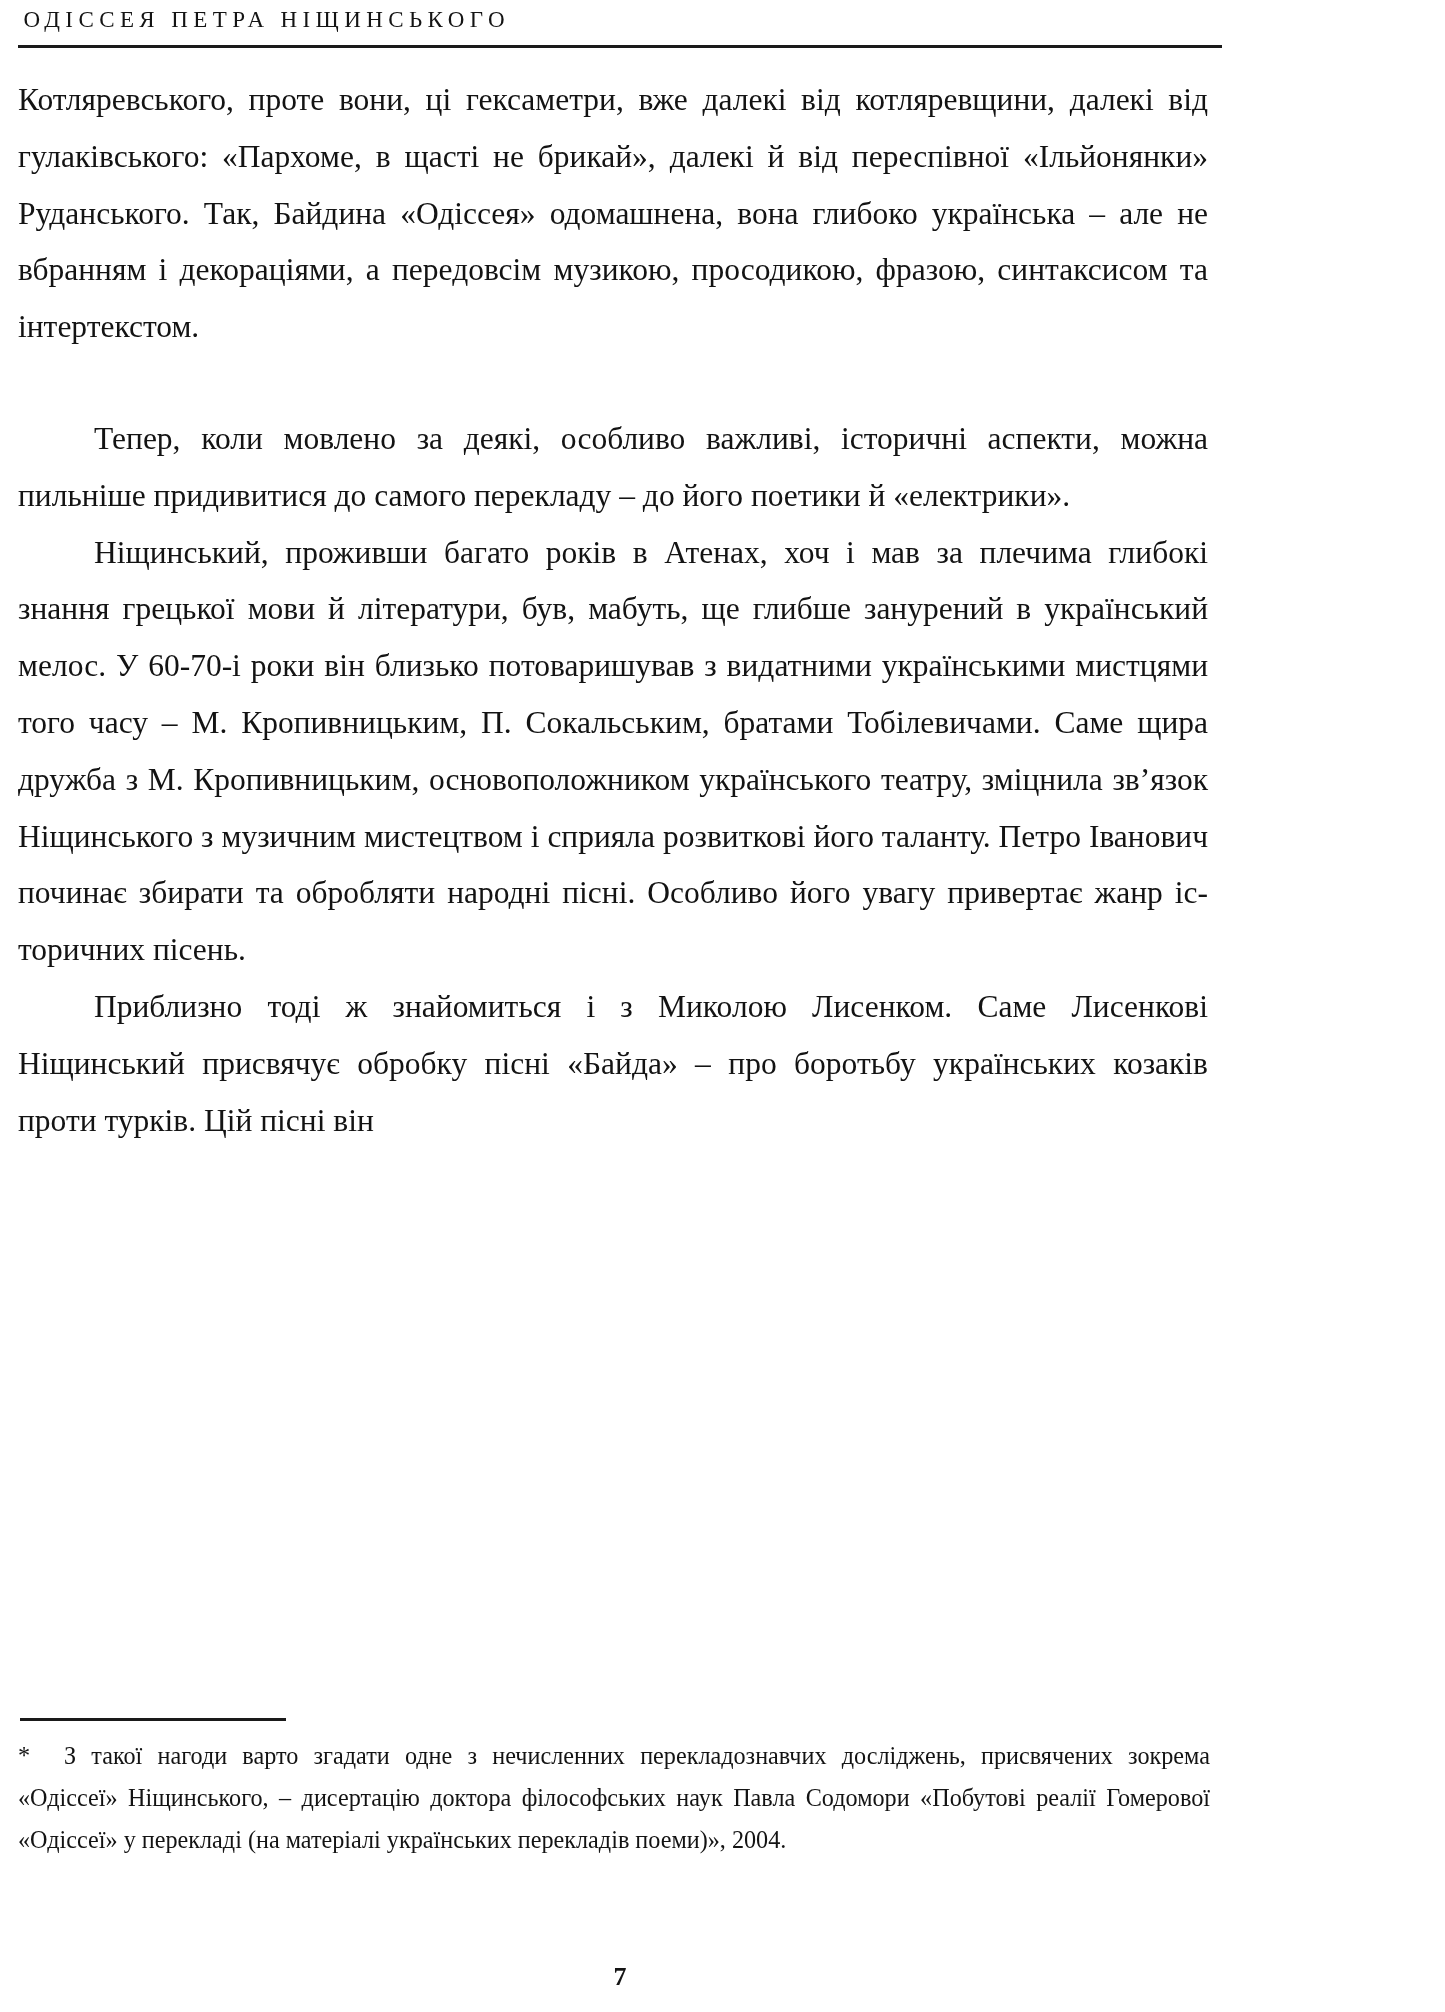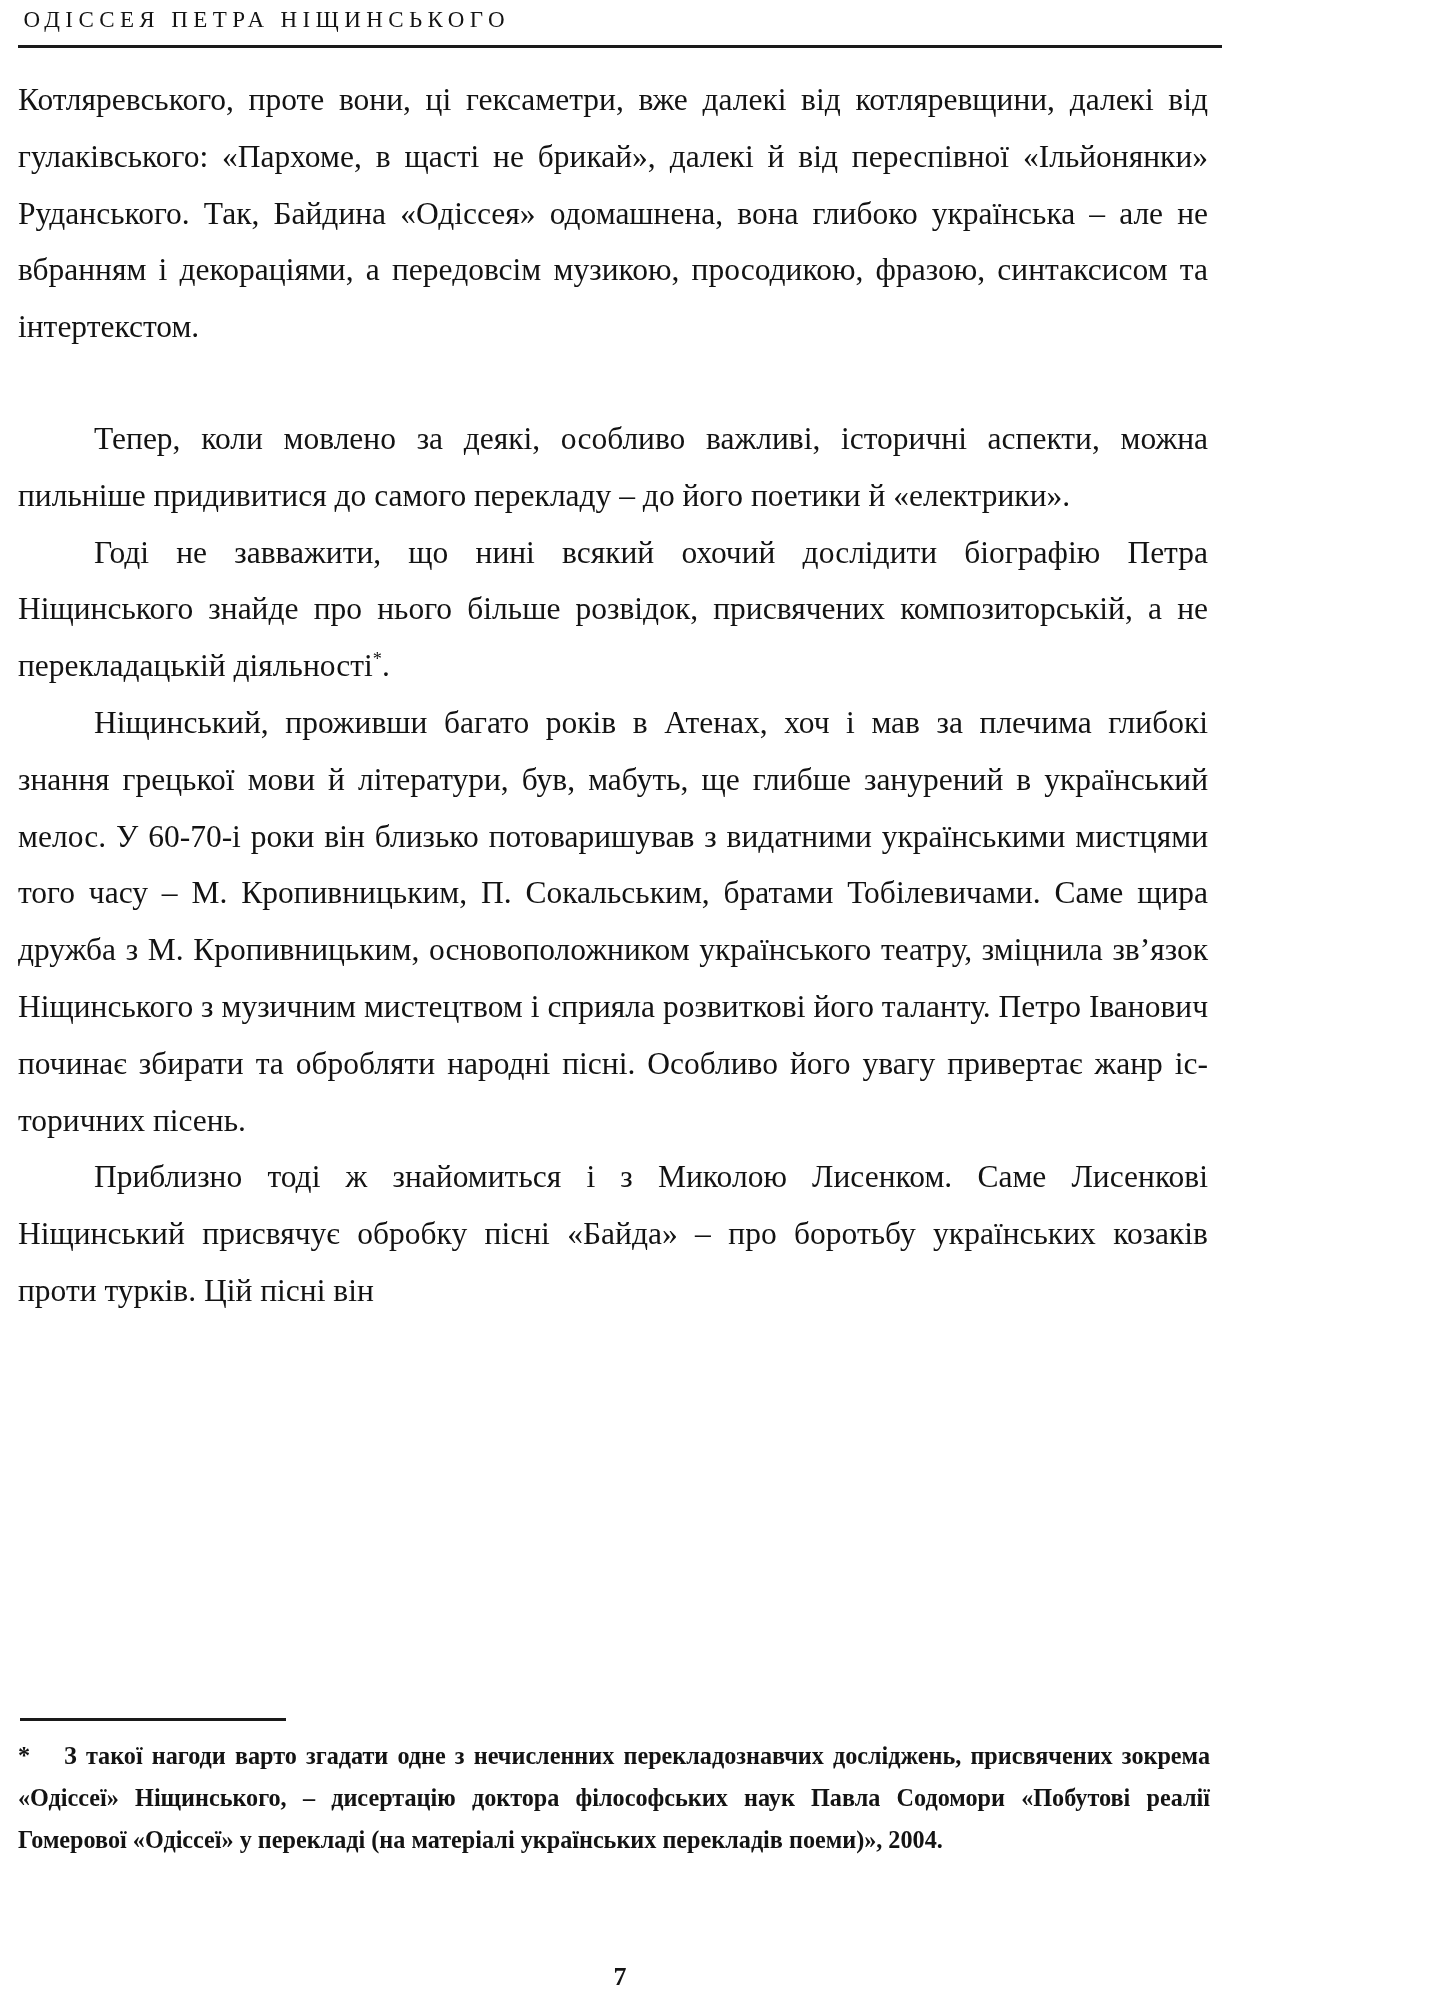--- a/index.html
+++ b/index.html
@@ -94,21 +94,20 @@
     margin: 0 0 14px 2px;
   }
 
   .footnote {
     margin: 0;
     font-size: 24.2px;
     line-height: 42px;
     text-align: justify;
     text-justify: inter-word;
     color: #131313;
-    font-weight: bold;
   }
 
   .footnote .fn-star {
     display: inline-block;
     width: 46px;
     vertical-align: baseline;
   }
 
   
   .folio {
@@ -130,21 +129,20 @@
   <div class="running-header">ОДІССЕЯ ПЕТРА НІЩИНСЬКОГО</div>
 
   <div class="header-rule"></div>
 
   <div class="body-block">
 
     <p class="para">Котляревського, проте вони, ці гексаметри, вже далекі від кот­ляревщини, далекі від гулаківського: «Пархоме, в щасті не бри­кай», далекі й від переспівної «Ільйонянки» Руданського. Так, Байдина «Одіссея» одомашнена, вона глибоко українська – але не вбранням і декораціями, а передовсім музикою, просодикою, фразою, синтаксисом та інтертекстом.</p>
 
     <p class="para indent gap-before">Тепер, коли мовлено за деякі, особливо важливі, історичні аспекти, можна пильніше придивитися до самого перекладу – до його поетики й «електрики».</p>
 
-    <p class="para indent"><span>Годі не завважити, що нині всякий охочий дослідити біо­графію Петра Ніщинського знайде про нього більше розвідок, присвячених композиторській, а не перекладацькій діяльності</span><sup class="fn-marker">*</sup><span>.</span></p>
 
     <p class="para indent">Ніщинський, проживши багато років в Атенах, хоч і мав за плечима глибокі знання грецької мови й літератури, був, мабуть, ще глибше занурений в український мелос. У 60-70-і роки він близько потоваришував з видатними українськими мистцями того часу –  М. Кропивницьким,  П. Сокальським, братами Тобілевичами. Саме щира дружба з М. Кропивниць­ким, основоположником українського театру, зміцнила зв’я­зок Ніщинського з музичним мистецтвом і сприяла розвит­кові його таланту. Петро Іванович починає збирати та обро­бляти народні пісні. Особливо його увагу привертає жанр іс­торичних пісень.</p>
 
     <p class="para indent">Приблизно тоді ж знайомиться і з Миколою Лисенком. Саме Лисенкові Ніщинський присвячує обробку пісні «Байда» – про боротьбу українських козаків проти турків. Цій пісні він</p>
 
   </div>
 
   <div class="footnote-area">
     <div class="footnote-rule"></div>
     <p class="footnote"><span class="fn-star">*</span><span>З такої нагоди варто згадати одне з нечисленних перекладознавчих дослід­жень, присвячених зокрема «Одіссеї» Ніщинського, – дисертацію доктора філо­софських наук Павла Содомори «Побутові реалії Гомерової «Одіссеї» у перекладі (на матеріалі українських перекладів поеми)», 2004.</span></p>

